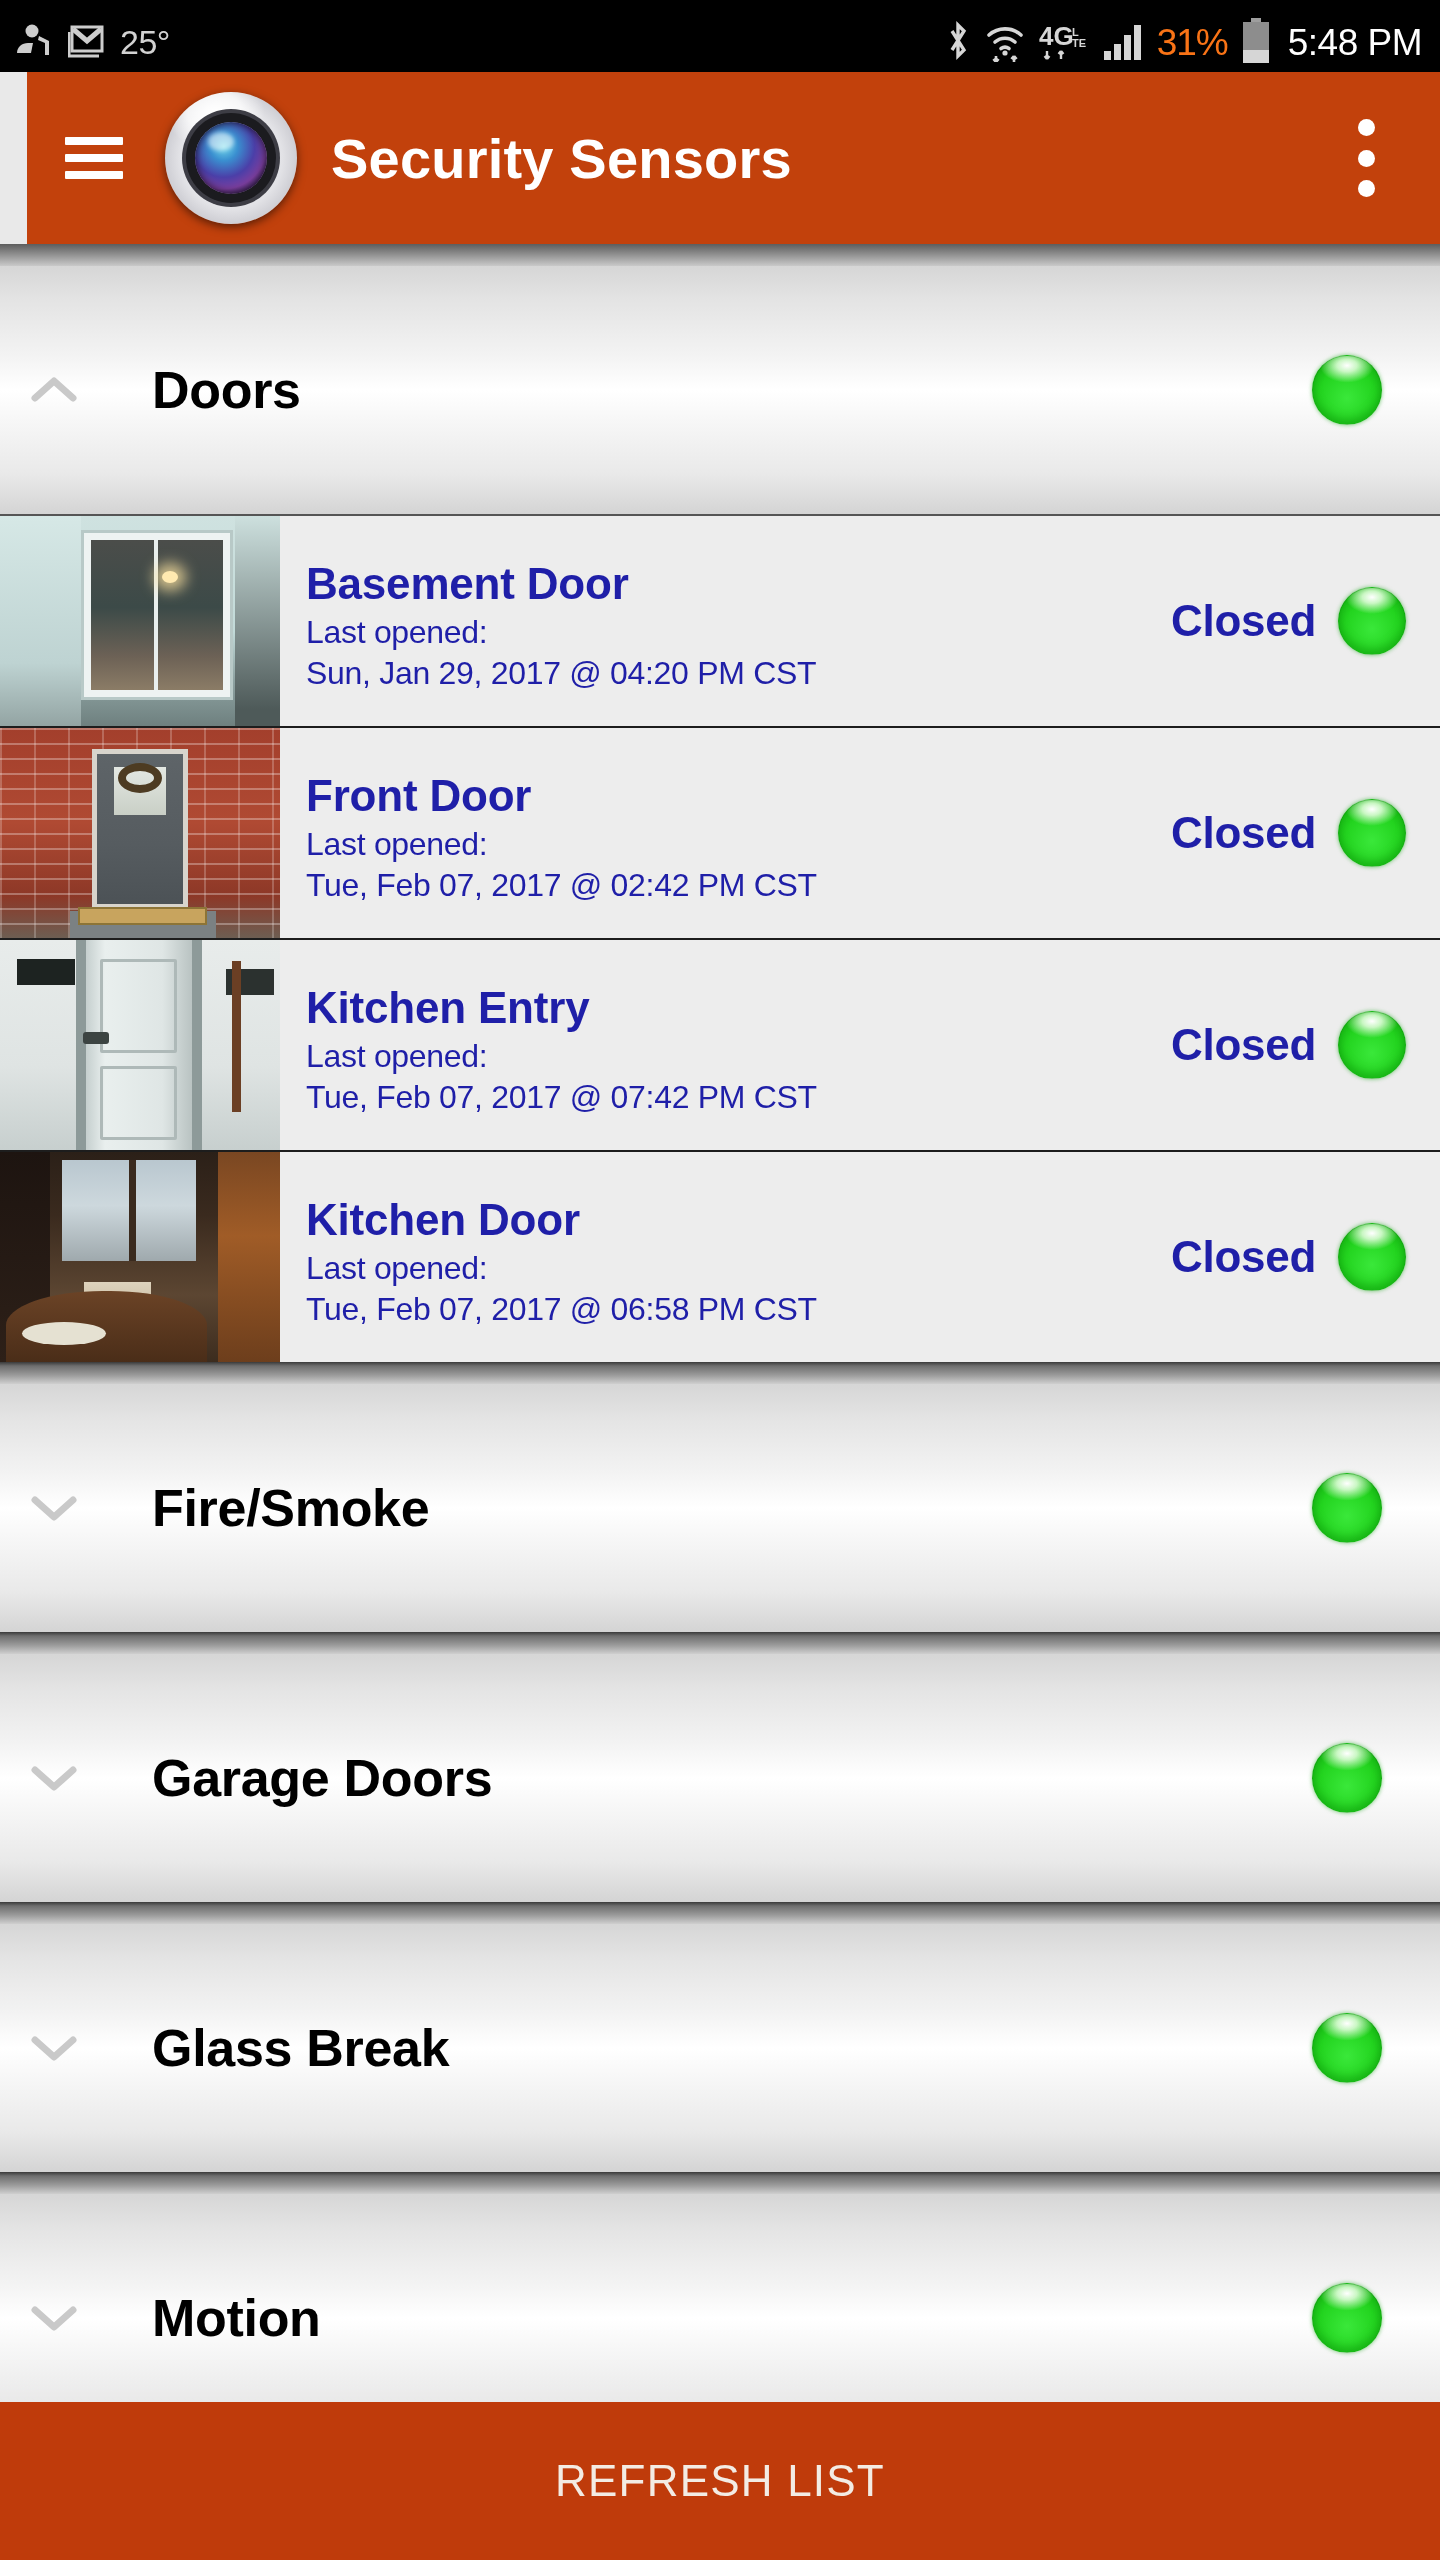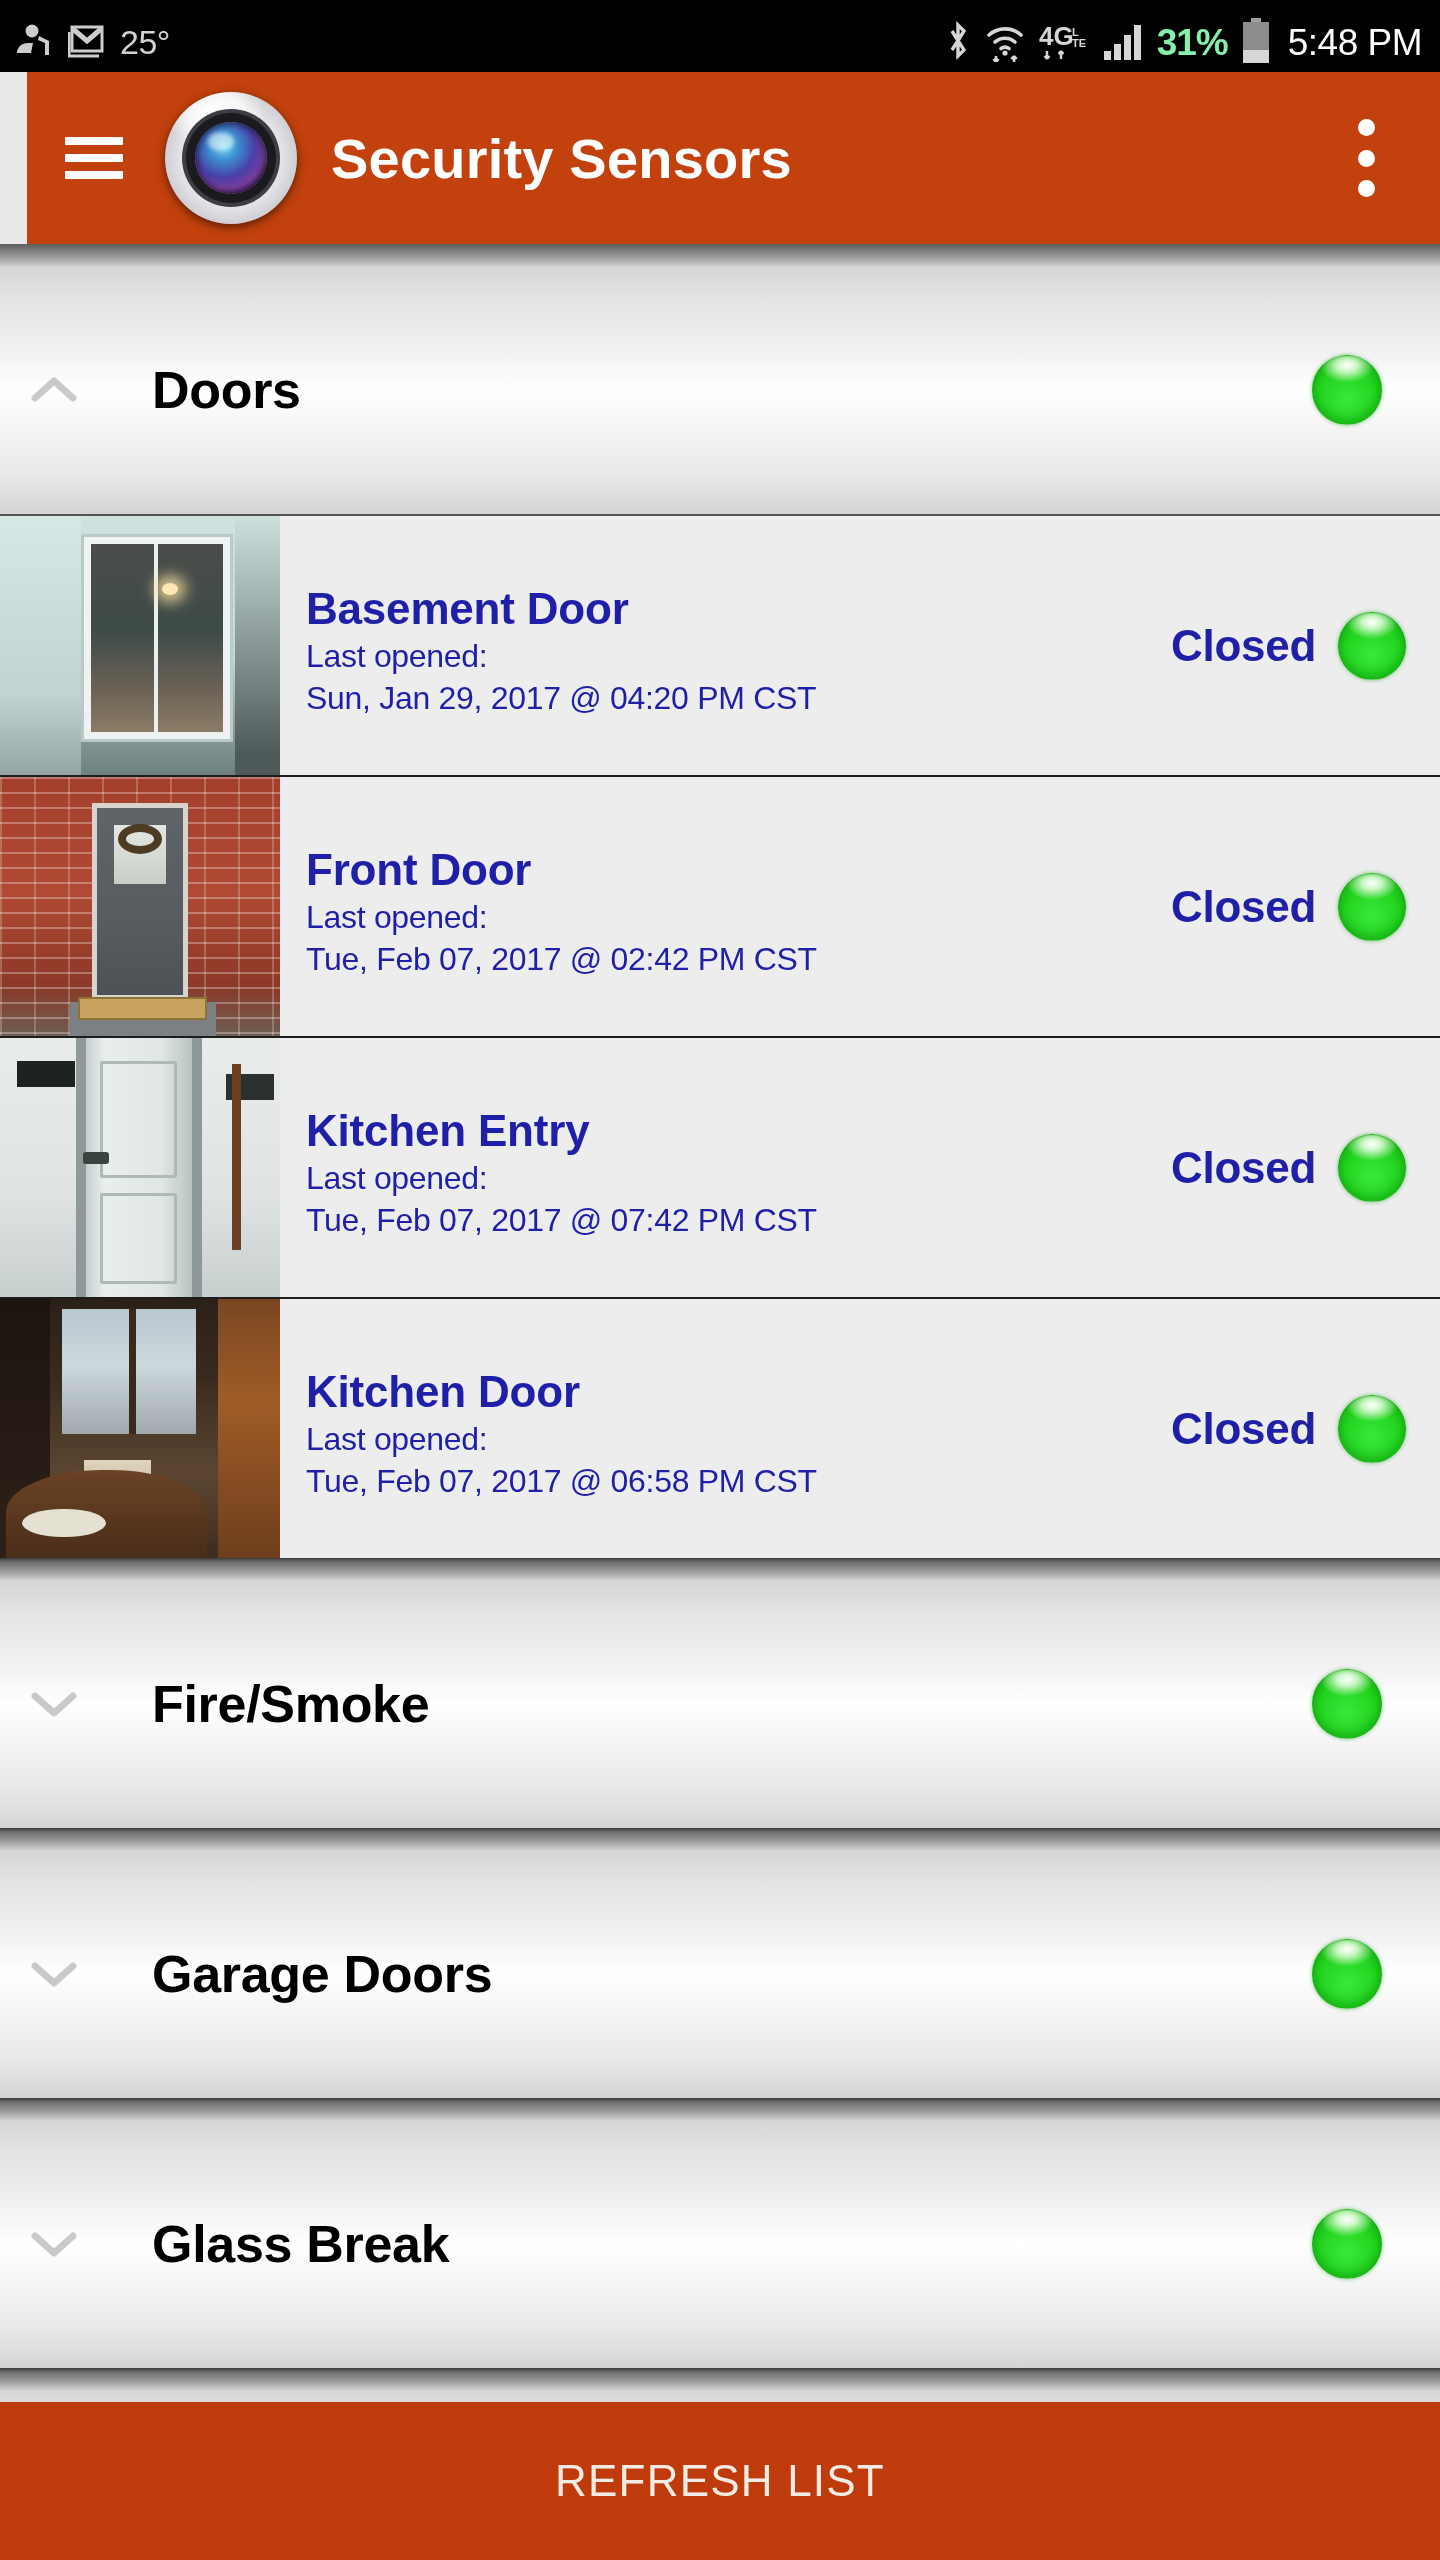--- a/index.html
+++ b/index.html
@@ -14,21 +14,21 @@
   
   .statusbar{
     height:72px; background:#000; flex:0 0 72px;
     display:flex; align-items:center; justify-content:space-between;
     padding:13px 18px 0 14px; color:#cfcfcf;
   }
   .sb-left, .sb-right{ display:flex; align-items:center; }
   .sb-left{ gap:14px; }
   .sb-right{ gap:13px; }
   .sb-temp{ font-size:34px; color:#d2d2d2; font-weight:400; letter-spacing:-.5px; }
-  .sb-pct{ font-size:37px; color:#86efac; font-weight:700; letter-spacing:-1px; }
+  .sb-pct{ font-size:37px; color:#f97316; font-weight:400; letter-spacing:-1px; }
   .sb-time{ font-size:37px; color:#fff; font-weight:400; letter-spacing:-.5px; margin-left:4px;}
   .ico{ display:inline-block; }
 
   
   .appbar{
     flex:0 0 172px; background:#c2410c; display:flex; align-items:center;
     padding:0 34px 0 38px; position:relative;margin-left:27px;
   }
   .hamburger{ width:58px; height:42px; display:flex; flex-direction:column; justify-content:space-between; cursor:pointer; }
   .hamburger span{ display:block; height:8px; background:#fff; border-radius:1px; }
@@ -98,21 +98,21 @@
   }
 
   .divider{
     height:22px;
     background:linear-gradient(to bottom,#3a3a3a 0%, #6e6e6e 18%, #9b9b9b 60%, #cfcfcf 100%);
   }
 
   
   .rows{ background:#ececec; }
   .row{
-    height:261px; display:flex; align-items:stretch; background:#ededed;
+    height:212px; display:flex; align-items:stretch; background:#ededed;
     border-top:2px solid #1d1d1d; position:relative; cursor:pointer;
   }
   .row:first-child{ border-top:2px solid #555; }
   .thumb{ width:280px; flex:0 0 280px; position:relative; overflow:hidden; background:#555; }
   .thumb .scene{ position:absolute; inset:0; }
 
   
   .t1 .scene{
     background:
       linear-gradient(to right, rgba(0,0,0,.25) 0 2%, rgba(0,0,0,0) 10%),

